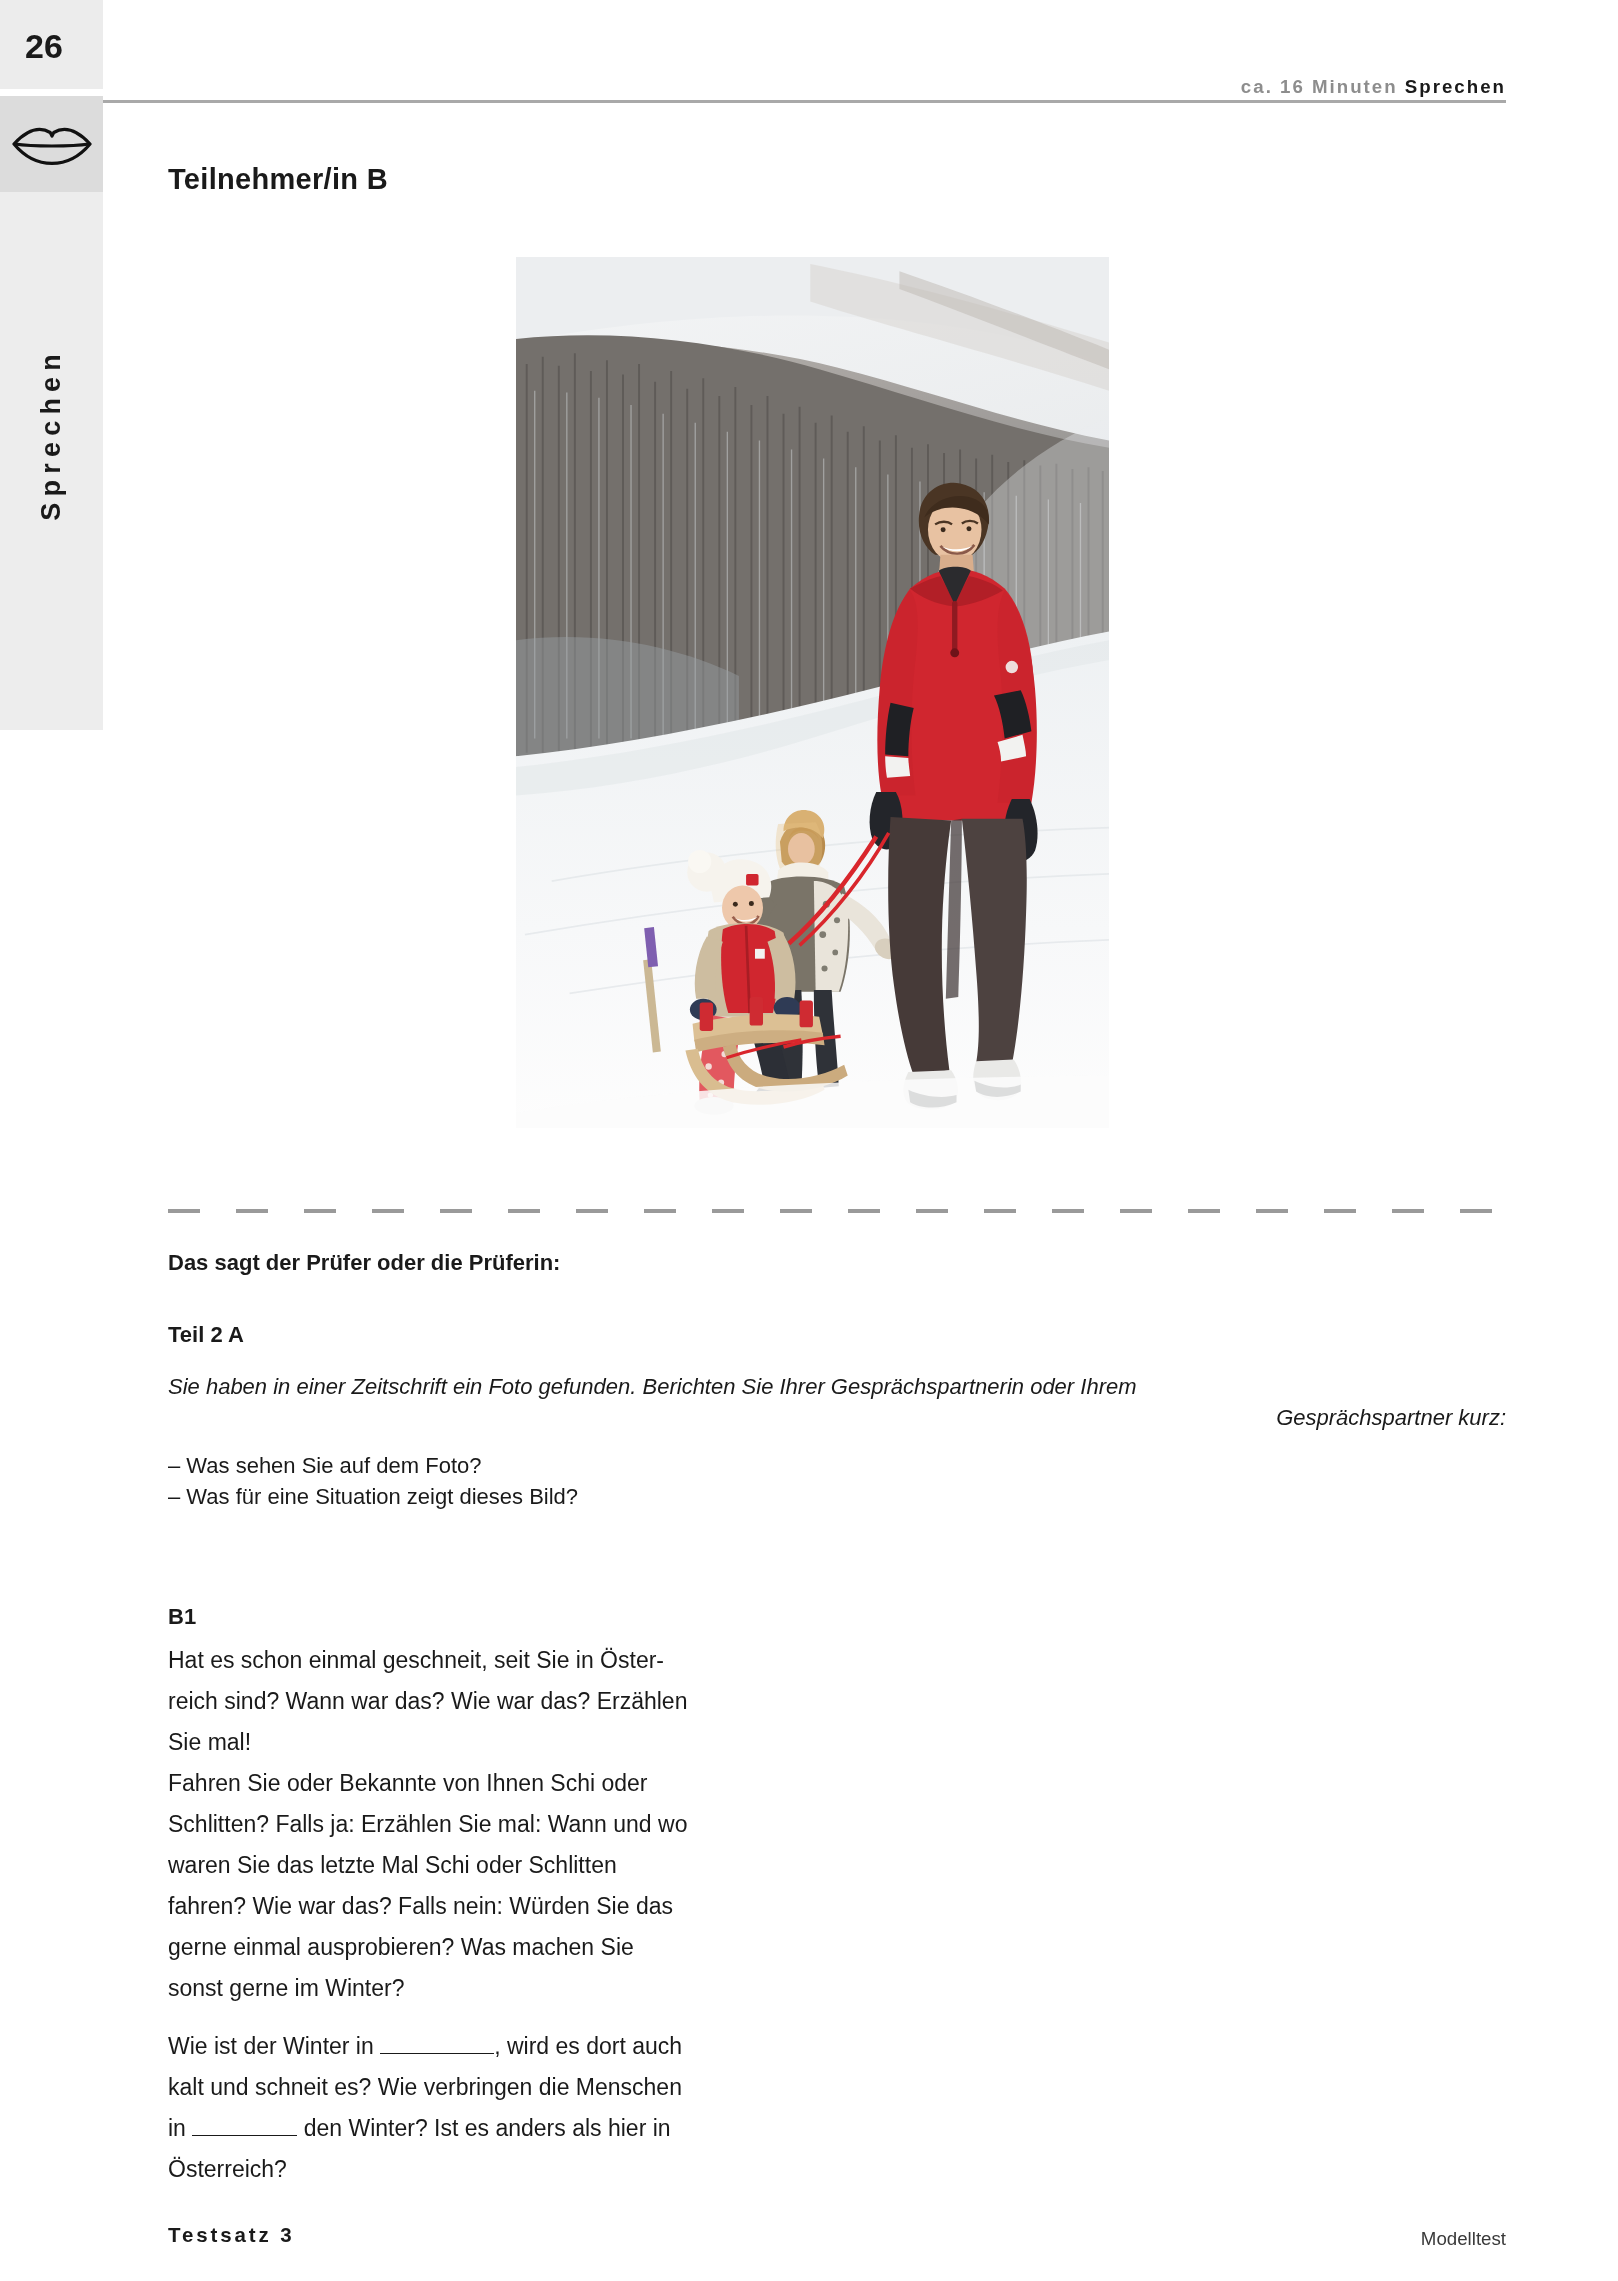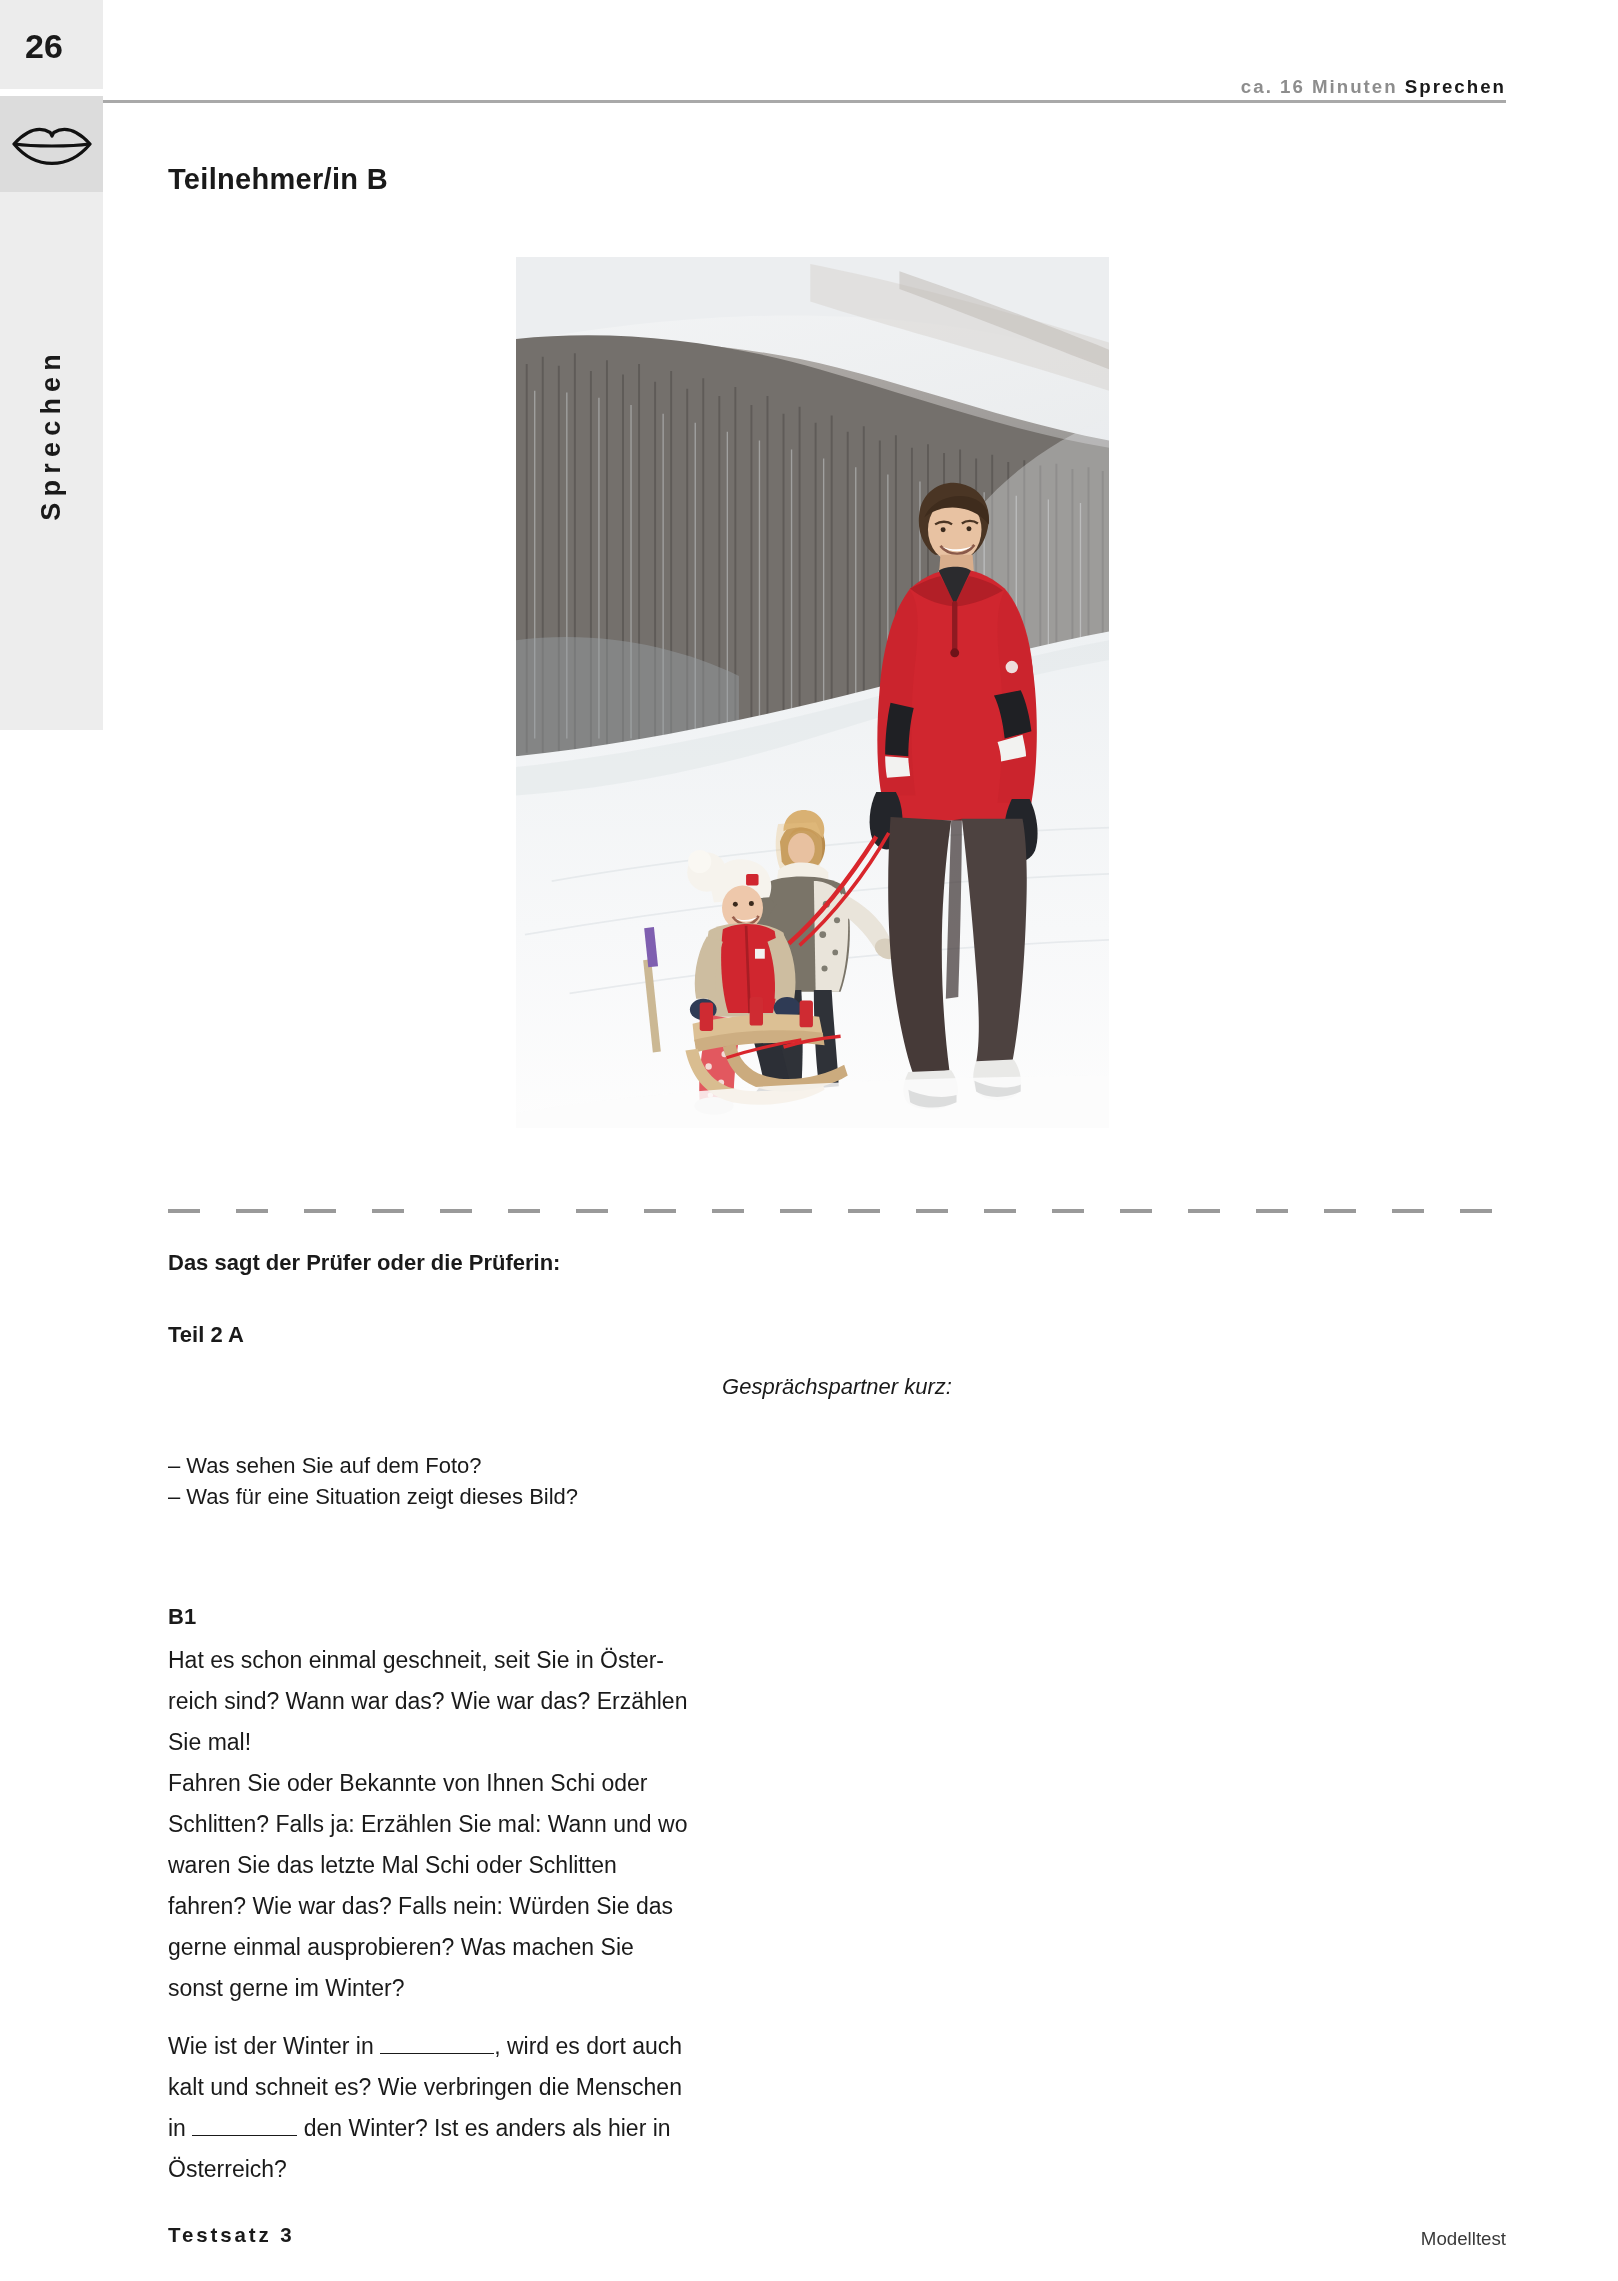--- a/index.html
+++ b/index.html
@@ -158,21 +158,21 @@
     left: 0;
     top: 1371px;
     width: 1338px;
     font-size: 22px;
     font-style: italic;
     line-height: 1.42;
     text-align: justify;
     text-justify: inter-word;
     color: #1a1a1a;
   }
-  .instr-italic .lastline { display: block; text-align: center; }
+  .instr-italic .lastline { display: block; text-align: right; }
 
   .bullets {
     position: absolute;
     left: 0;
     top: 1450px;
     font-size: 22px;
     line-height: 1.42;
     color: #1a1a1a;
   }
   .bullets div { white-space: nowrap; }
@@ -509,20 +509,21 @@
         <path d="M0 960 C 180 930, 420 920, 665 918 L665 977 L0 977 Z" fill="#fbfcfc" opacity="0.85"></path>
       </svg>
     </div>
 
     <div class="dashed-rule"></div>
 
     <div class="sub-head h-pruefer">Das sagt der Prüfer oder die Prüferin:</div>
     <div class="sub-head h-teil">Teil 2 A</div>
 
     <div class="instr-italic">
+      <span>Sie haben in einer Zeitschrift ein Foto gefunden. Berichten Sie Ihrer Gesprächspartnerin oder Ihrem</span>
       <span class="lastline">Gesprächspartner kurz:</span>
     </div>
 
     <div class="bullets">
       <div>– Was sehen Sie auf dem Foto?</div>
       <div>– Was für eine Situation zeigt dieses Bild?</div>
     </div>
 
     <div class="b1-label">B1</div>
 

